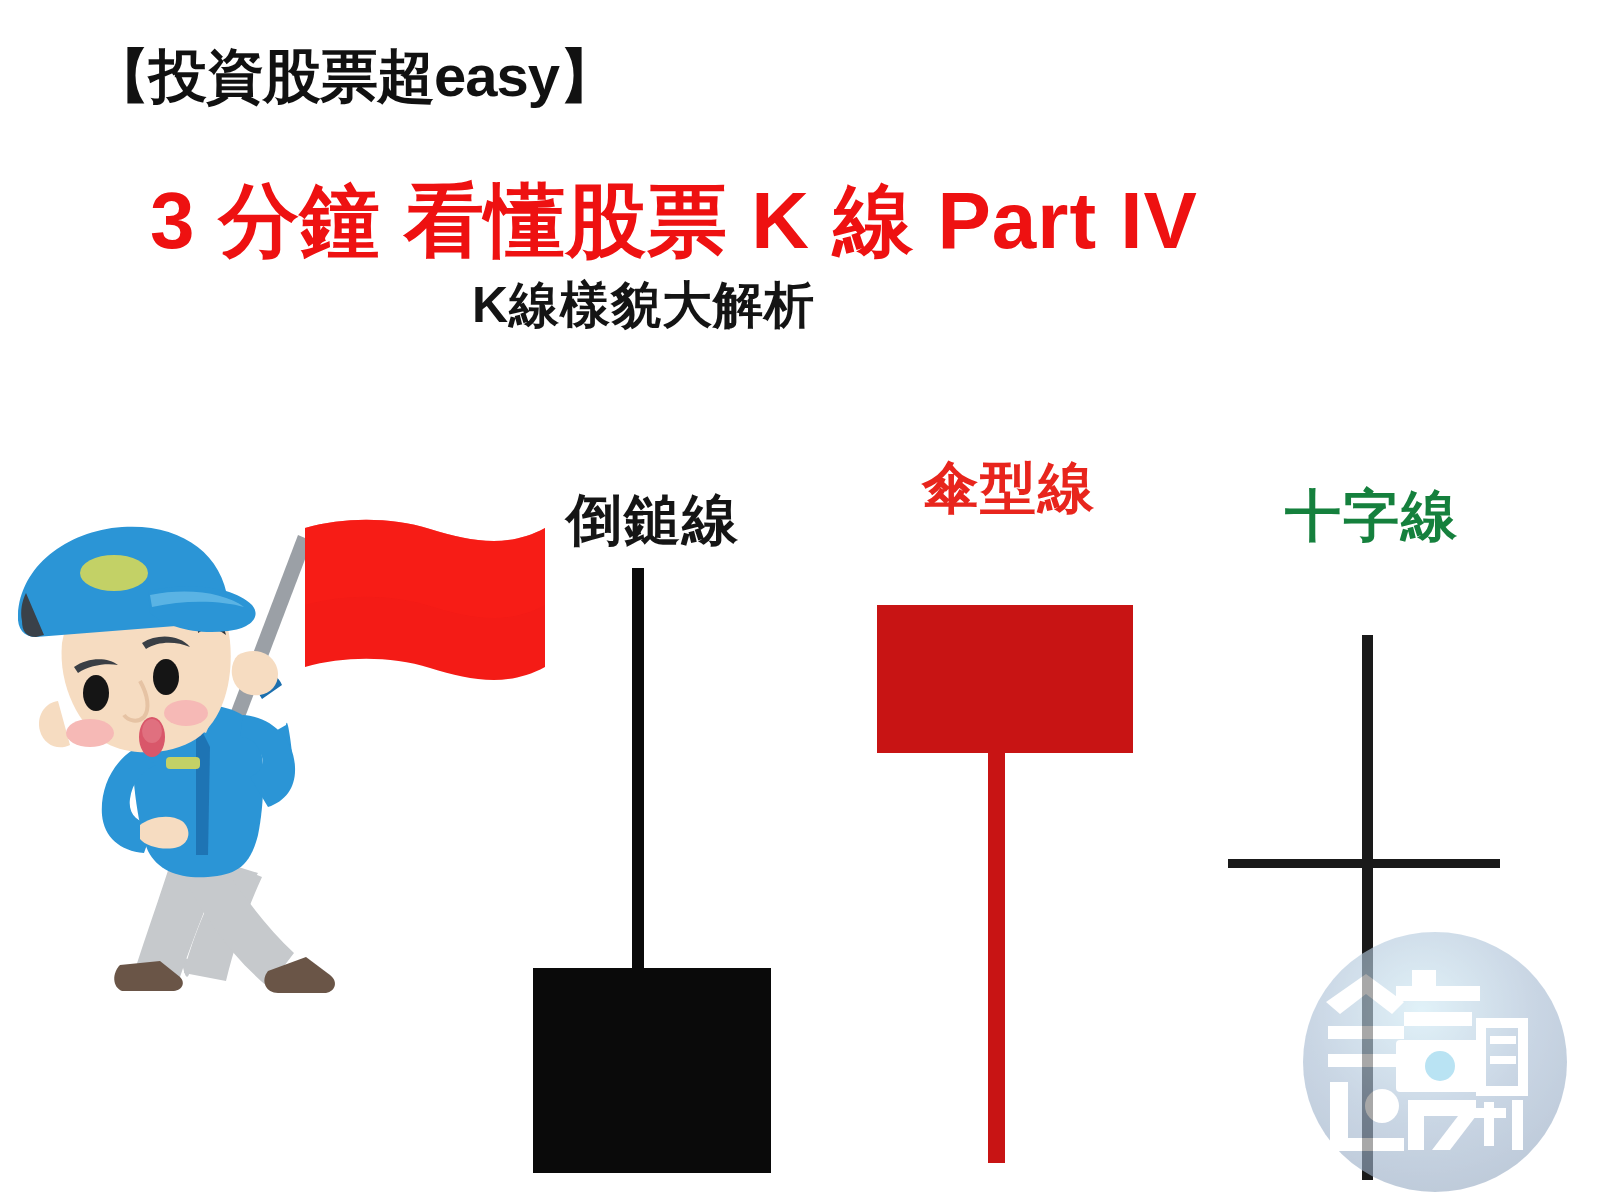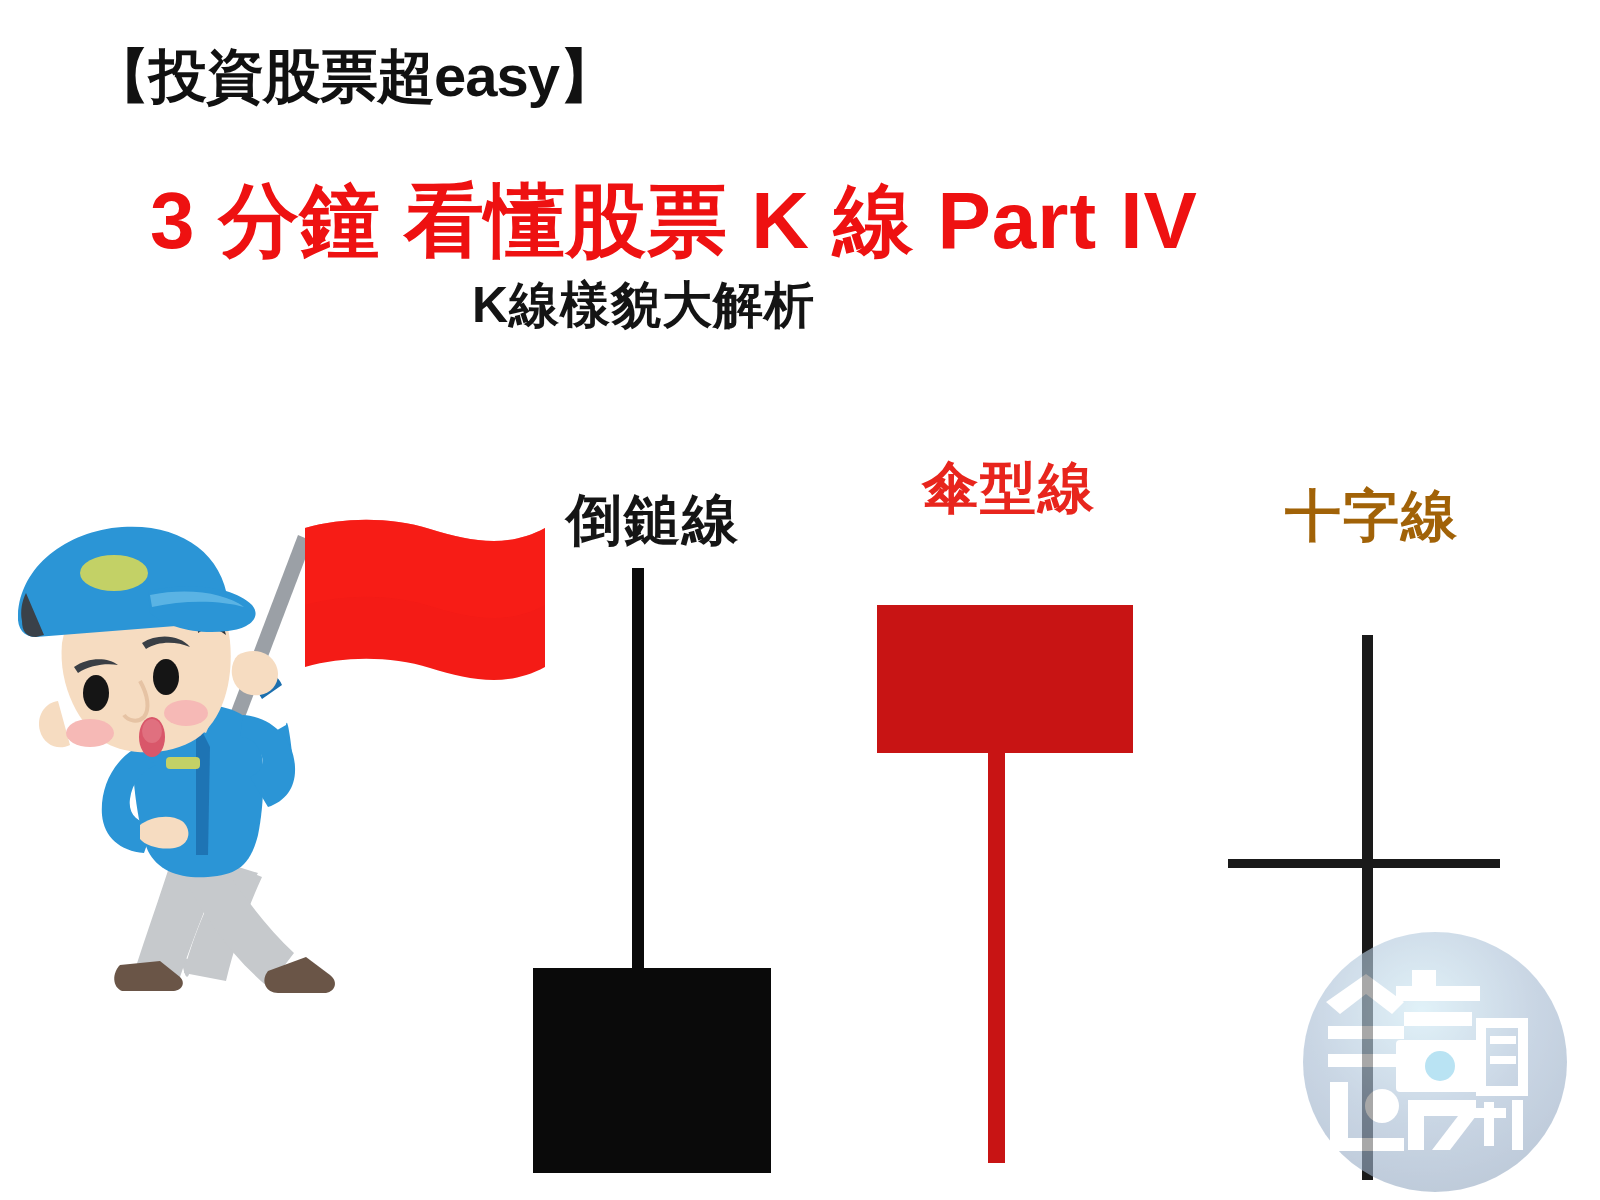--- a/index.html
+++ b/index.html
@@ -48,21 +48,21 @@
   
   .candle-label {
     position: absolute;
     font-size: 56px;
     font-weight: 700;
     white-space: nowrap;
     letter-spacing: 2px;
   }
   #label-inverted-hammer { left: 566px; top: 483px; color: #151515; }
   #label-umbrella        { left: 922px; top: 451px; color: #e8251d; }
-  #label-doji            { left: 1285px; top: 479px; color: #a16207; }
+  #label-doji            { left: 1285px; top: 479px; color: #15803d; }
 
   
   .candle { position: absolute; }
 
   
   #candle-inverted-hammer { left: 490px; top: 560px; width: 300px; height: 640px; }
   #ih-upper-wick {
     position: absolute;
     left: 142px; top: 8px;
     width: 12px; height: 400px;

